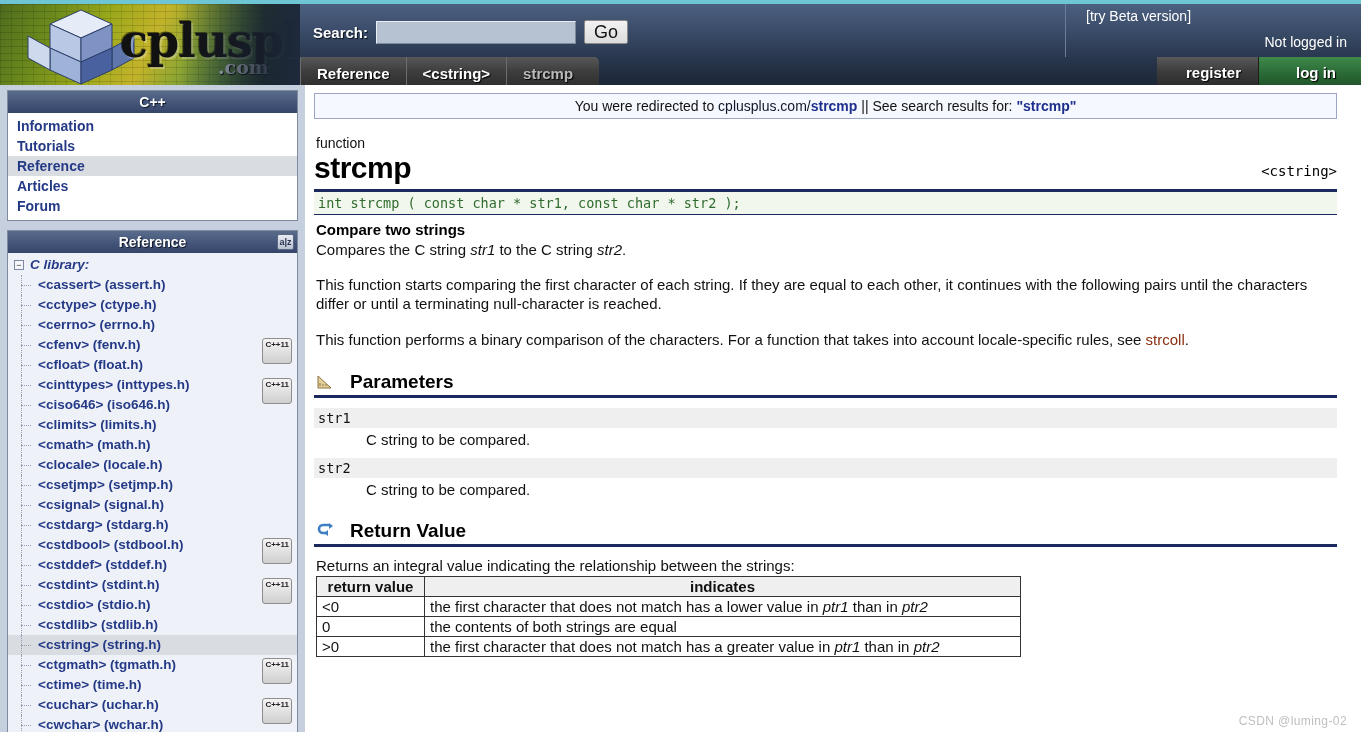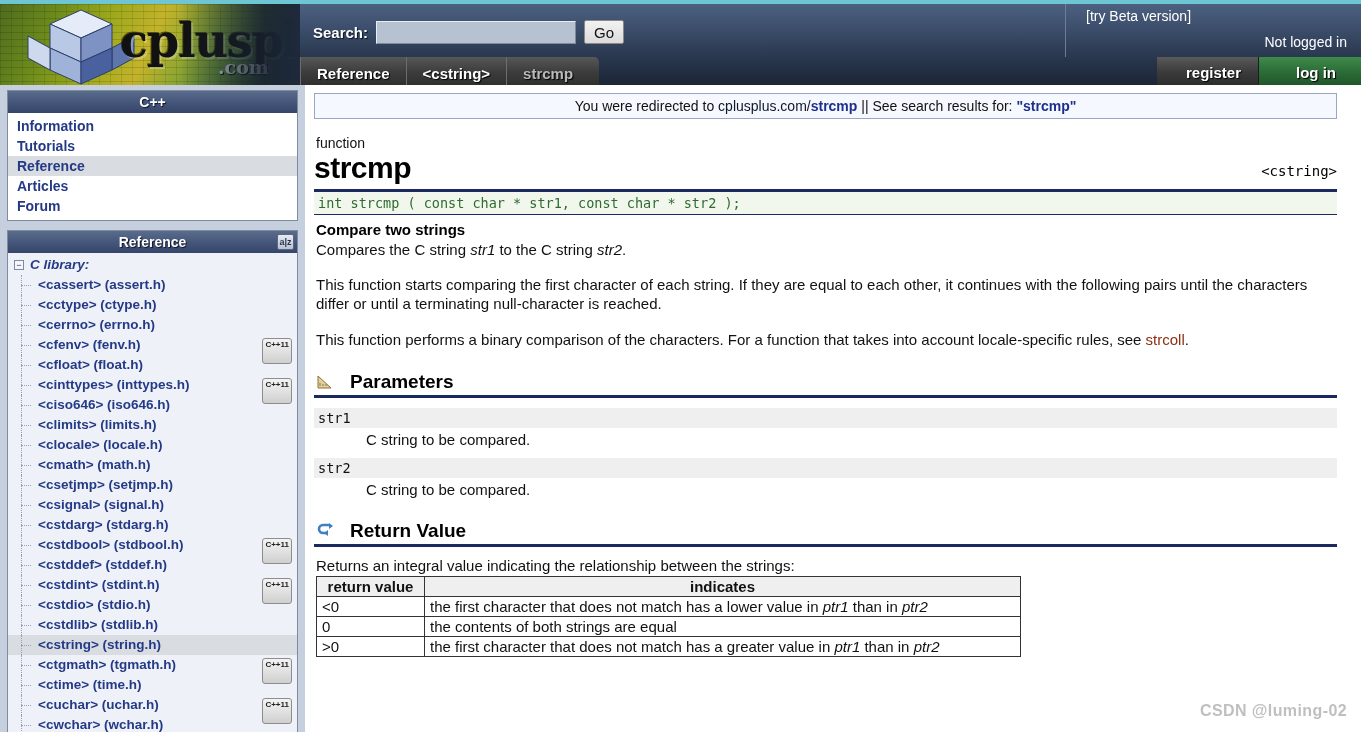--- a/index.html
+++ b/index.html
@@ -63,21 +63,21 @@
     width: 200px; height: 23px;
     background: #b6c2d2; border: 1px solid #e9eef4;
     border-right-color:#7f8a99; border-bottom-color:#7f8a99;
     font-size: 13px; padding: 0 4px;
     font-family: "Liberation Sans", sans-serif;
   }
   #gobtn {
     height: 24px; min-width: 38px; padding: 0 9px;
     background: linear-gradient(to bottom,#f2f2f2,#dcdcdc);
     border: 1px solid #8a8a8a; border-radius: 2px;
-    font-size: 15px; color:#111; cursor: pointer;
+    font-size: 18px; color:#111; cursor: pointer;
     font-family: "Liberation Sans", sans-serif;
   }
 
   
   #crumbs { position: absolute; left: 300px; top: 53px; height: 32px; display: flex; align-items: stretch; }
   .crumb {
     position: relative;
     display: flex; align-items: center;
     padding: 0 16px;
     font-weight: bold; font-size: 15px;
@@ -252,22 +252,22 @@
   table.rv { border-collapse: collapse; margin-left: 2px; }
   table.rv th, table.rv td {
     border: 1px solid #333; font-size: 15px; padding: 1px 5px; color: #111;
   }
   table.rv th { background: #efefef; font-weight: bold; text-align: center; }
   table.rv td.k { width: 108px; }
   table.rv td.v { width: 596px; }
   table.rv i { font-style: italic; }
 
   #watermark {
-    position: absolute; right: 14px; bottom: 12px;
-    color: #bfbfbf; font-size: 16px; letter-spacing: .4px; font-weight: bold;
+    position: absolute; right: 14px; bottom: 4px;
+    color: #bfbfbf; font-size: 12px; letter-spacing: .4px;
   }
 </style>
 </head>
 <body>
 
 <div id="topbar">
 
   <div id="logo">
     <div class="tex"></div>
     <svg class="cube" viewBox="0 0 110 78">
@@ -334,22 +334,22 @@
       </div>
       <div id="treeitems">
           <div class="node child"><span>&lt;cassert&gt; (assert.h)</span></div>
           <div class="node child"><span>&lt;cctype&gt; (ctype.h)</span></div>
           <div class="node child"><span>&lt;cerrno&gt; (errno.h)</span></div>
           <div class="node child"><span>&lt;cfenv&gt; (fenv.h)</span><span class="badge11">C++11</span></div>
           <div class="node child"><span>&lt;cfloat&gt; (float.h)</span></div>
           <div class="node child"><span>&lt;cinttypes&gt; (inttypes.h)</span><span class="badge11">C++11</span></div>
           <div class="node child"><span>&lt;ciso646&gt; (iso646.h)</span></div>
           <div class="node child"><span>&lt;climits&gt; (limits.h)</span></div>
+          <div class="node child"><span>&lt;cmath&gt; (math.h)</span></div>
           <div class="node child"><span>&lt;clocale&gt; (locale.h)</span></div>
-          <div class="node child"><span>&lt;cmath&gt; (math.h)</span></div>
           <div class="node child"><span>&lt;csetjmp&gt; (setjmp.h)</span></div>
           <div class="node child"><span>&lt;csignal&gt; (signal.h)</span></div>
           <div class="node child"><span>&lt;cstdarg&gt; (stdarg.h)</span></div>
           <div class="node child"><span>&lt;cstdbool&gt; (stdbool.h)</span><span class="badge11">C++11</span></div>
           <div class="node child"><span>&lt;cstddef&gt; (stddef.h)</span></div>
           <div class="node child"><span>&lt;cstdint&gt; (stdint.h)</span><span class="badge11">C++11</span></div>
           <div class="node child"><span>&lt;cstdio&gt; (stdio.h)</span></div>
           <div class="node child"><span>&lt;cstdlib&gt; (stdlib.h)</span></div>
           <div class="node child sel"><span>&lt;cstring&gt; (string.h)</span></div>
           <div class="node child"><span>&lt;ctgmath&gt; (tgmath.h)</span><span class="badge11">C++11</span></div>

